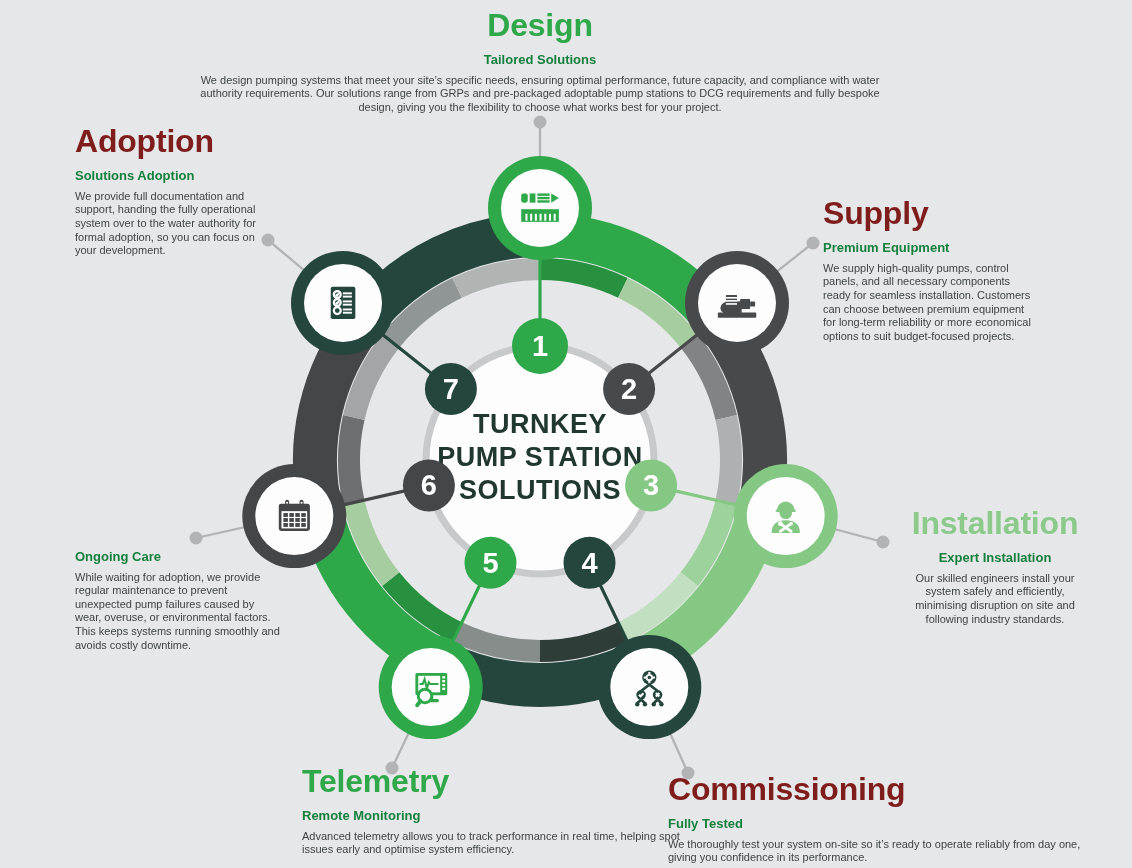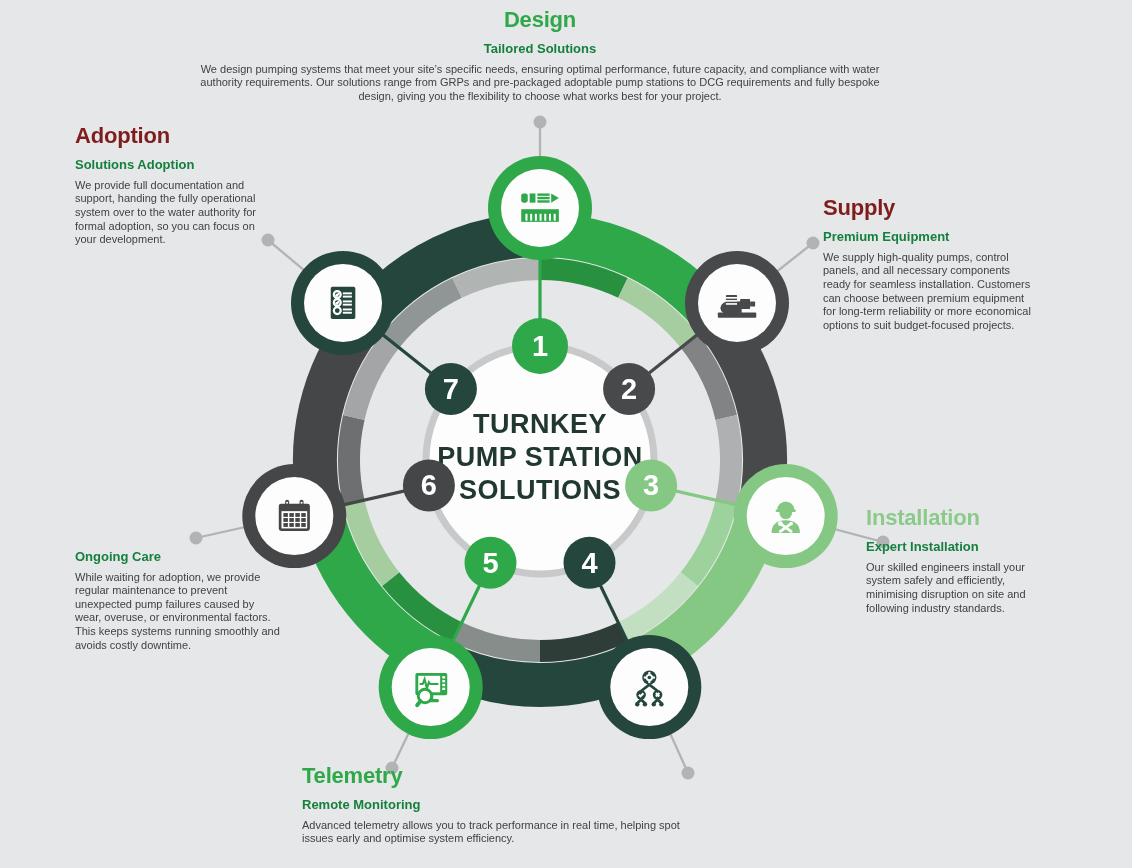--- a/index.html
+++ b/index.html
@@ -13,21 +13,21 @@
   svg.wheel{position:absolute;left:0;top:0;}
   svg text{font-family:"Liberation Sans",sans-serif;}
   .num{font-size:29px;font-weight:700;fill:#ffffff;}
   .center-line{font-size:27px;font-weight:700;fill:#20382f;letter-spacing:.5px;}
   .arc{fill:none;stroke-width:44;}
   .band{fill:none;stroke-width:22;}
   .graylink{stroke:#b1b3b4;stroke-width:2.3;}
   .numlink{stroke-width:3.2;}
 
   .block{position:absolute;}
-  .block h2{margin:0;font-size:22px;line-height:1.1;font-weight:700;letter-spacing:-.2px;}
+  .block h2{margin:0;font-size:32px;line-height:1.1;font-weight:700;letter-spacing:-.2px;}
   .block h3{margin:9px 0 0 0;font-size:13px;line-height:1.2;font-weight:700;color:#15803d;}
   .block p{margin:6px 0 0 0;font-size:11px;line-height:1.24;color:#3d4442;}
   .hd-green{color:#2fa84a;}
   .hd-light{color:#8bca8b;}
   .hd-dark{color:#7f1d1d;}
   .center-block{text-align:center;}
 </style>
 </head>
 <body>
 
@@ -278,31 +278,36 @@
   <h3>Solutions Adoption</h3>
   <p>We provide full documentation and support, handing the fully operational system over to the water authority for formal adoption, so you can focus on your development.</p>
 </section>
 
 <section class="block" style="left:823px;top:196px;width:212px;">
   <h2 class="hd-dark">Supply</h2>
   <h3>Premium Equipment</h3>
   <p>We supply high-quality pumps, control panels, and all necessary components ready for seamless installation. Customers can choose between premium equipment for long-term reliability or more economical options to suit budget-focused projects.</p>
 </section>
 
-<section class="block" style="left:866px;top:506px;width:190px;">
+<section class="block" style="left:900px;top:506px;width:190px;text-align:center;">
   <h2 class="hd-light">Installation</h2>
   <h3>Expert Installation</h3>
   <p>Our skilled engineers install your system safely and efficiently, minimising disruption on site and following industry standards.</p>
 </section>
 
 <section class="block" style="left:75px;top:540px;width:205px;">
   <h3>Ongoing Care</h3>
   <p>While waiting for adoption, we provide regular maintenance to prevent unexpected pump failures caused by wear, overuse, or environmental factors. This keeps systems running smoothly and avoids costly downtime.</p>
 </section>
 
 <section class="block" style="left:302px;top:764px;width:390px;">
   <h2 class="hd-green">Telemetry</h2>
   <h3>Remote Monitoring</h3>
   <p>Advanced telemetry allows you to track performance in real time, helping spot issues early and optimise system efficiency.</p>
 </section>
 
+<section class="block" style="left:668px;top:772px;width:430px;">
+  <h2 class="hd-dark">Commissioning</h2>
+  <h3>Fully Tested</h3>
+  <p>We thoroughly test your system on-site so it’s ready to operate reliably from day one, giving you confidence in its performance.</p>
+</section>
 
 </div>
 
 </body></html>

